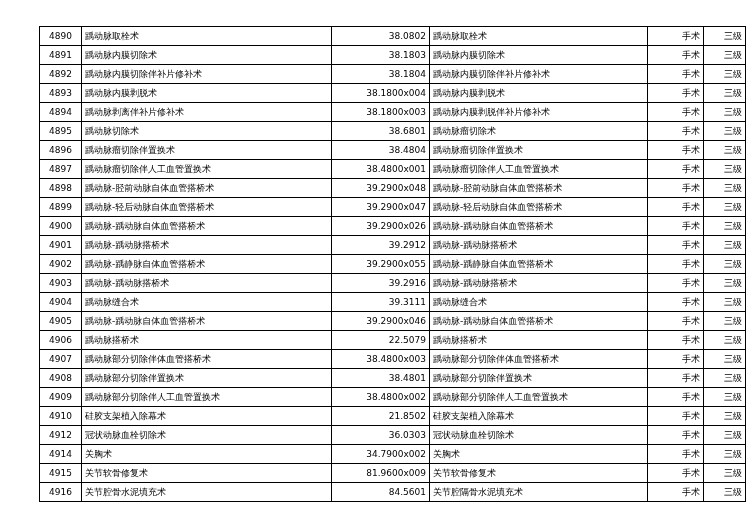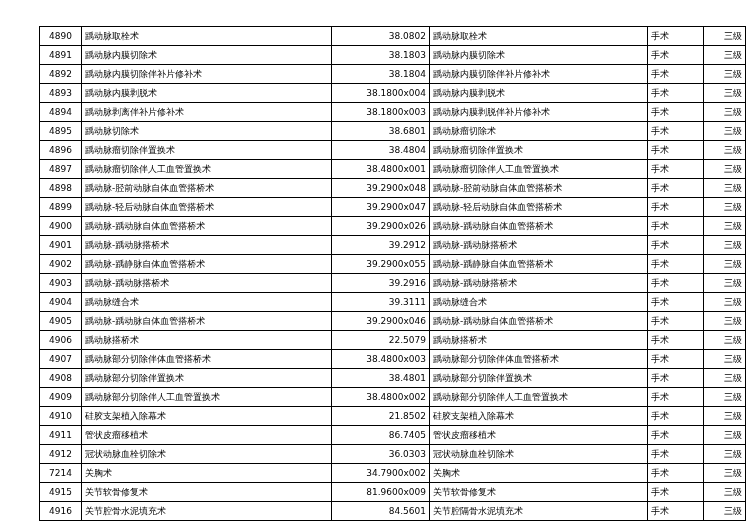--- a/index.html
+++ b/index.html
@@ -42,21 +42,21 @@
   col.c-name   { width: 250px; }
   col.c-icd    { width: 98px; }
   col.c-alias  { width: 218px; }
   col.c-type   { width: 56px; }
   col.c-level  { width: 42px; }
 
   td.code   { text-align: center; }
   td.name   { text-align: left; }
   td.icd    { text-align: right; }
   td.alias  { text-align: left; }
-  td.type   { text-align: left; }
+  td.type   { text-align: right; }
   td.level  { text-align: right; }
 </style>
 </head>
 <body>
 
 <div class="page">
   <table class="codes">
     <colgroup>
       <col class="c-code">
       <col class="c-name">
@@ -228,37 +228,29 @@
         </tr>
         <tr>
           <td class="code">4910</td>
           <td class="name">硅胶支架植入除幕术</td>
           <td class="icd">21.8502</td>
           <td class="alias">硅胶支架植入除幕术</td>
           <td class="type">手术</td>
           <td class="level">三级</td>
         </tr>
         <tr>
-          <td class="code">4911</td>
-          <td class="name">管状皮瘤移植术</td>
-          <td class="icd">86.7405</td>
-          <td class="alias">管状皮瘤移植术</td>
-          <td class="type">手术</td>
-          <td class="level">三级</td>
-        </tr>
-        <tr>
           <td class="code">4912</td>
           <td class="name">冠状动脉血栓切除术</td>
           <td class="icd">36.0303</td>
           <td class="alias">冠状动脉血栓切除术</td>
           <td class="type">手术</td>
           <td class="level">三级</td>
         </tr>
         <tr>
-          <td class="code">7214</td>
+          <td class="code">4914</td>
           <td class="name">关胸术</td>
           <td class="icd">34.7900x002</td>
           <td class="alias">关胸术</td>
           <td class="type">手术</td>
           <td class="level">三级</td>
         </tr>
         <tr>
           <td class="code">4915</td>
           <td class="name">关节软骨修复术</td>
           <td class="icd">81.9600x009</td>

